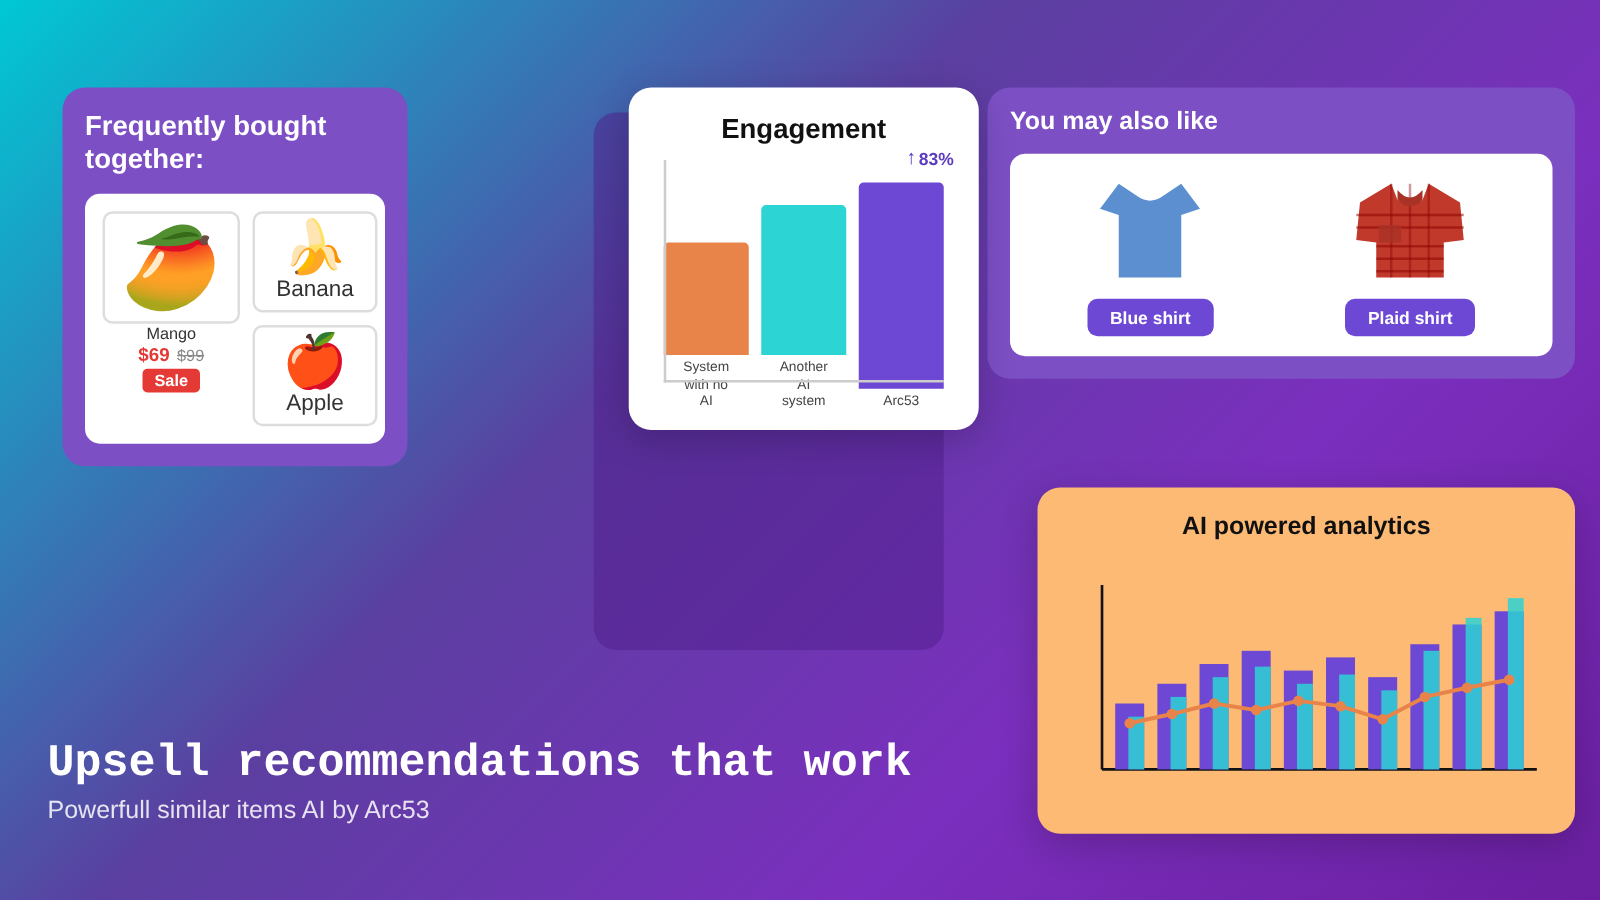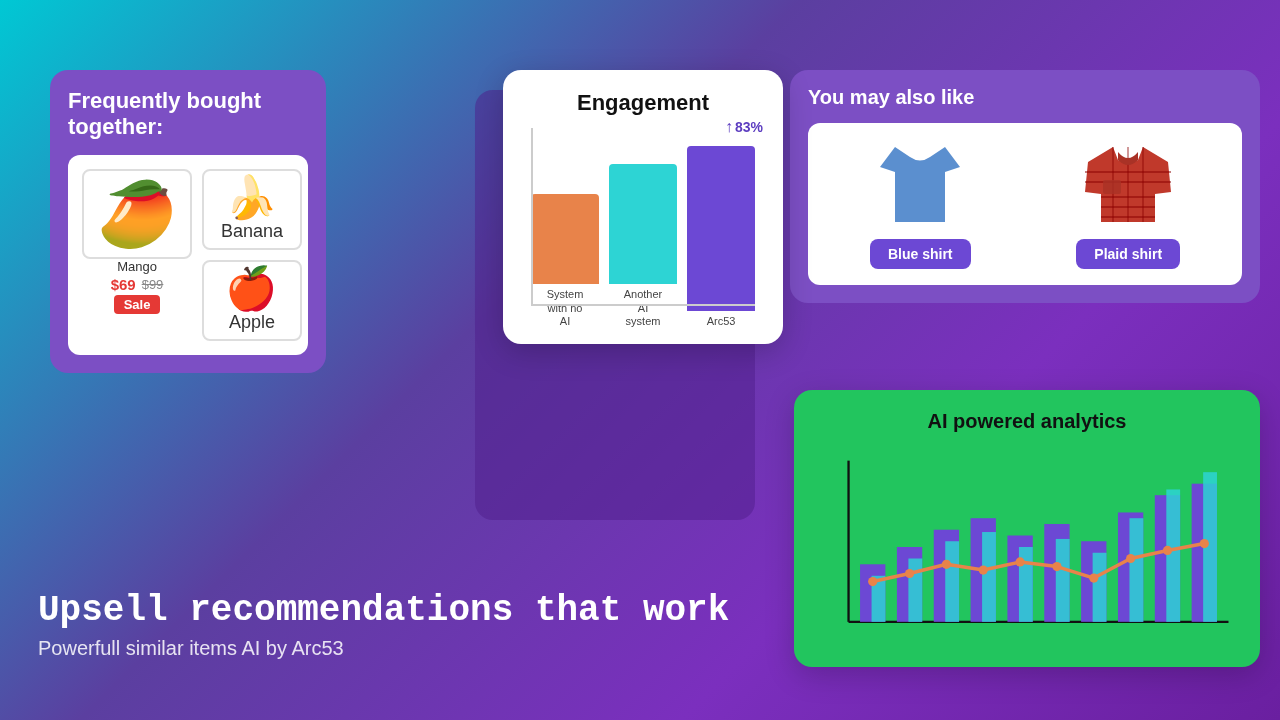--- a/index.html
+++ b/index.html
@@ -237,22 +237,22 @@
       font-weight: bold;
       cursor: pointer;
       white-space: nowrap;
     }
 
     
     .analytics-card {
       position: absolute;
       top: 390px;
       right: 20px;
-      width: 466px;
-      background: #22c55e;
+      width: 430px;
+      background: #fdba74;
       border-radius: 18px;
       padding: 20px;
       box-shadow: 0 8px 30px rgba(0,0,0,0.2);
     }
     .analytics-title {
       font-size: 20px;
       font-weight: bold;
       text-align: center;
       color: #111;
       margin-bottom: 14px;

